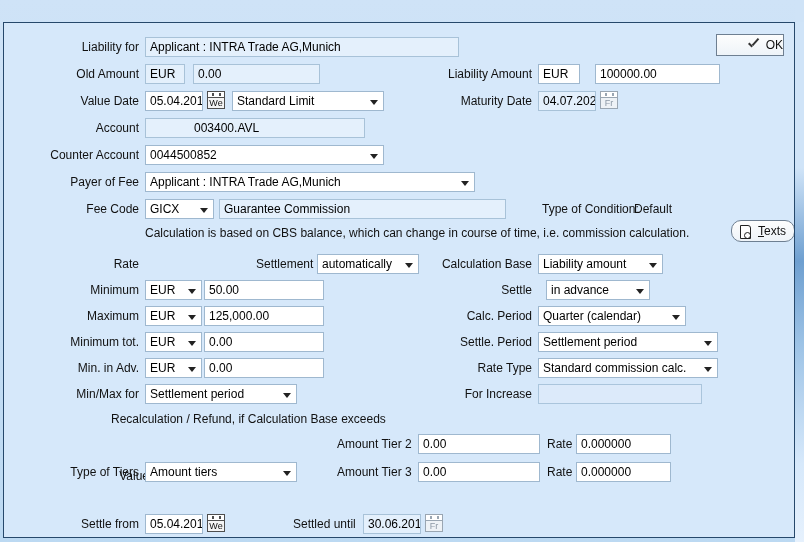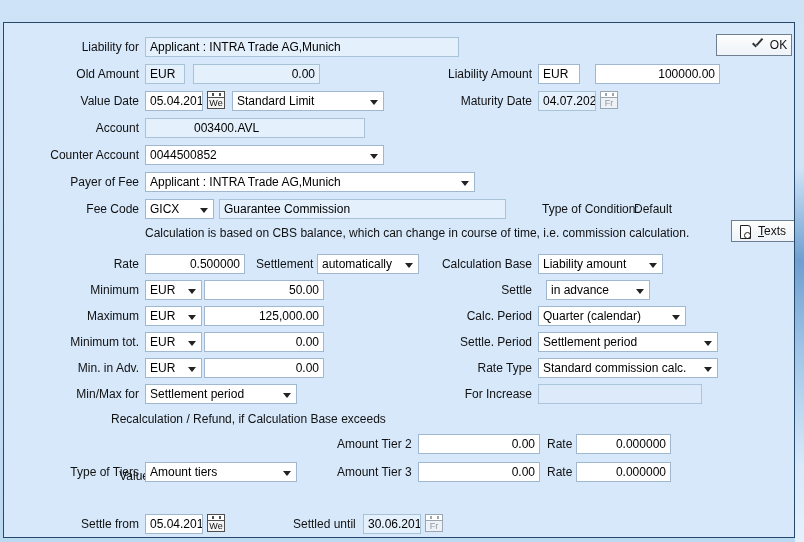--- a/index.html
+++ b/index.html
@@ -61,21 +61,21 @@
   .lbl{position:absolute;text-align:right;font-size:12px;color:#111;white-space:nowrap;}
   .lbl-l{position:absolute;text-align:left;font-size:12px;color:#111;white-space:nowrap;}
 
   .fld{
     position:absolute;box-sizing:border-box;
     border:1px solid #9fb8cf;background:#fff;
     font-family:"Liberation Sans",sans-serif;font-size:12px;color:#000;
     padding:1px 4px;line-height:17px;height:20px;white-space:nowrap;overflow:hidden;
   }
   .fld.ro{background:#e4f0fc;border-color:#a8c2d8;}
-  .fld.num{text-align:right;}
+  .fld.num{text-align:left;}
   .fld.empty-ro{background:#dceafa;border-color:#aac5dc;}
 
   .combo{
     position:absolute;box-sizing:border-box;height:20px;
     border:1px solid #9fb8cf;background:#fff;
     font-size:12px;color:#000;padding:1px 18px 1px 4px;line-height:17px;
     white-space:nowrap;overflow:hidden;cursor:pointer;
   }
   .combo .arw{
     position:absolute;right:5px;top:8px;width:0;height:0;
@@ -134,21 +134,21 @@
 <body>
 
 <div class="window">
 
 
   <div class="rightstrip2"></div>
   <div class="rightstrip"></div>
 
   <div class="client">
 
-    <div class="btn" style="left:712px;top:11px;width:76px;padding-left:31px;">
+    <div class="btn" style="left:712px;top:11px;width:68px;padding-left:31px;">
       <span class="check"></span>
       <span>OK</span>
     </div>
 
     <div class="lbl" style="left:30px;top:17px;width:105px;">Liability for</div>
     <div class="fld ro" style="left:141px;top:14px;width:314px;">Applicant : INTRA Trade AG,Munich</div>
 
     <div class="lbl" style="left:30px;top:44px;width:105px;">Old Amount</div>
     <div class="fld ro" style="left:141px;top:41px;width:40px;">EUR</div>
     <div class="fld ro num" style="left:189px;top:41px;width:127px;">0.00</div>
@@ -195,30 +195,29 @@
       <span>GICX</span>
       <span class="arw"></span>
     </div>
     <div class="fld ro" style="left:215px;top:176px;width:287px;">Guarantee Commission</div>
 
     <div class="lbl-l" style="left:538px;top:179px;">Type of Condition:</div>
     <div class="lbl-l" style="left:630px;top:179px;">Default</div>
 
     <div class="note" style="left:141px;top:203px;">Calculation is based on CBS balance, which can change in course of time, i.e. commission calculation.</div>
 
-    <div class="btn" style="left:727px;top:197px;width:64px;">
+    <div class="btn" style="left:727px;top:197px;width:64px;border-radius:10px;">
       <span class="doc-icon">
         <span class="pg"></span>
           <span class="mg"></span>
       </span>
       <span><span class="u">T</span><span>exts</span></span>
     </div>
 
     <div class="lbl" style="left:30px;top:234px;width:105px;">Rate</div>
-    <div class="fld num" style="left:141px;top:231px;width:100px;">0.500000</div>
     <div class="lbl-l" style="left:252px;top:234px;">Settlement</div>
     <div class="combo" style="left:313px;top:231px;width:102px;">
       <span>automatically</span>
       <span class="arw"></span>
     </div>
     <div class="lbl" style="left:418px;top:234px;width:110px;">Calculation Base</div>
     <div class="combo" style="left:534px;top:231px;width:125px;">
       <span>Liability amount</span>
       <span class="arw"></span>
     </div>

